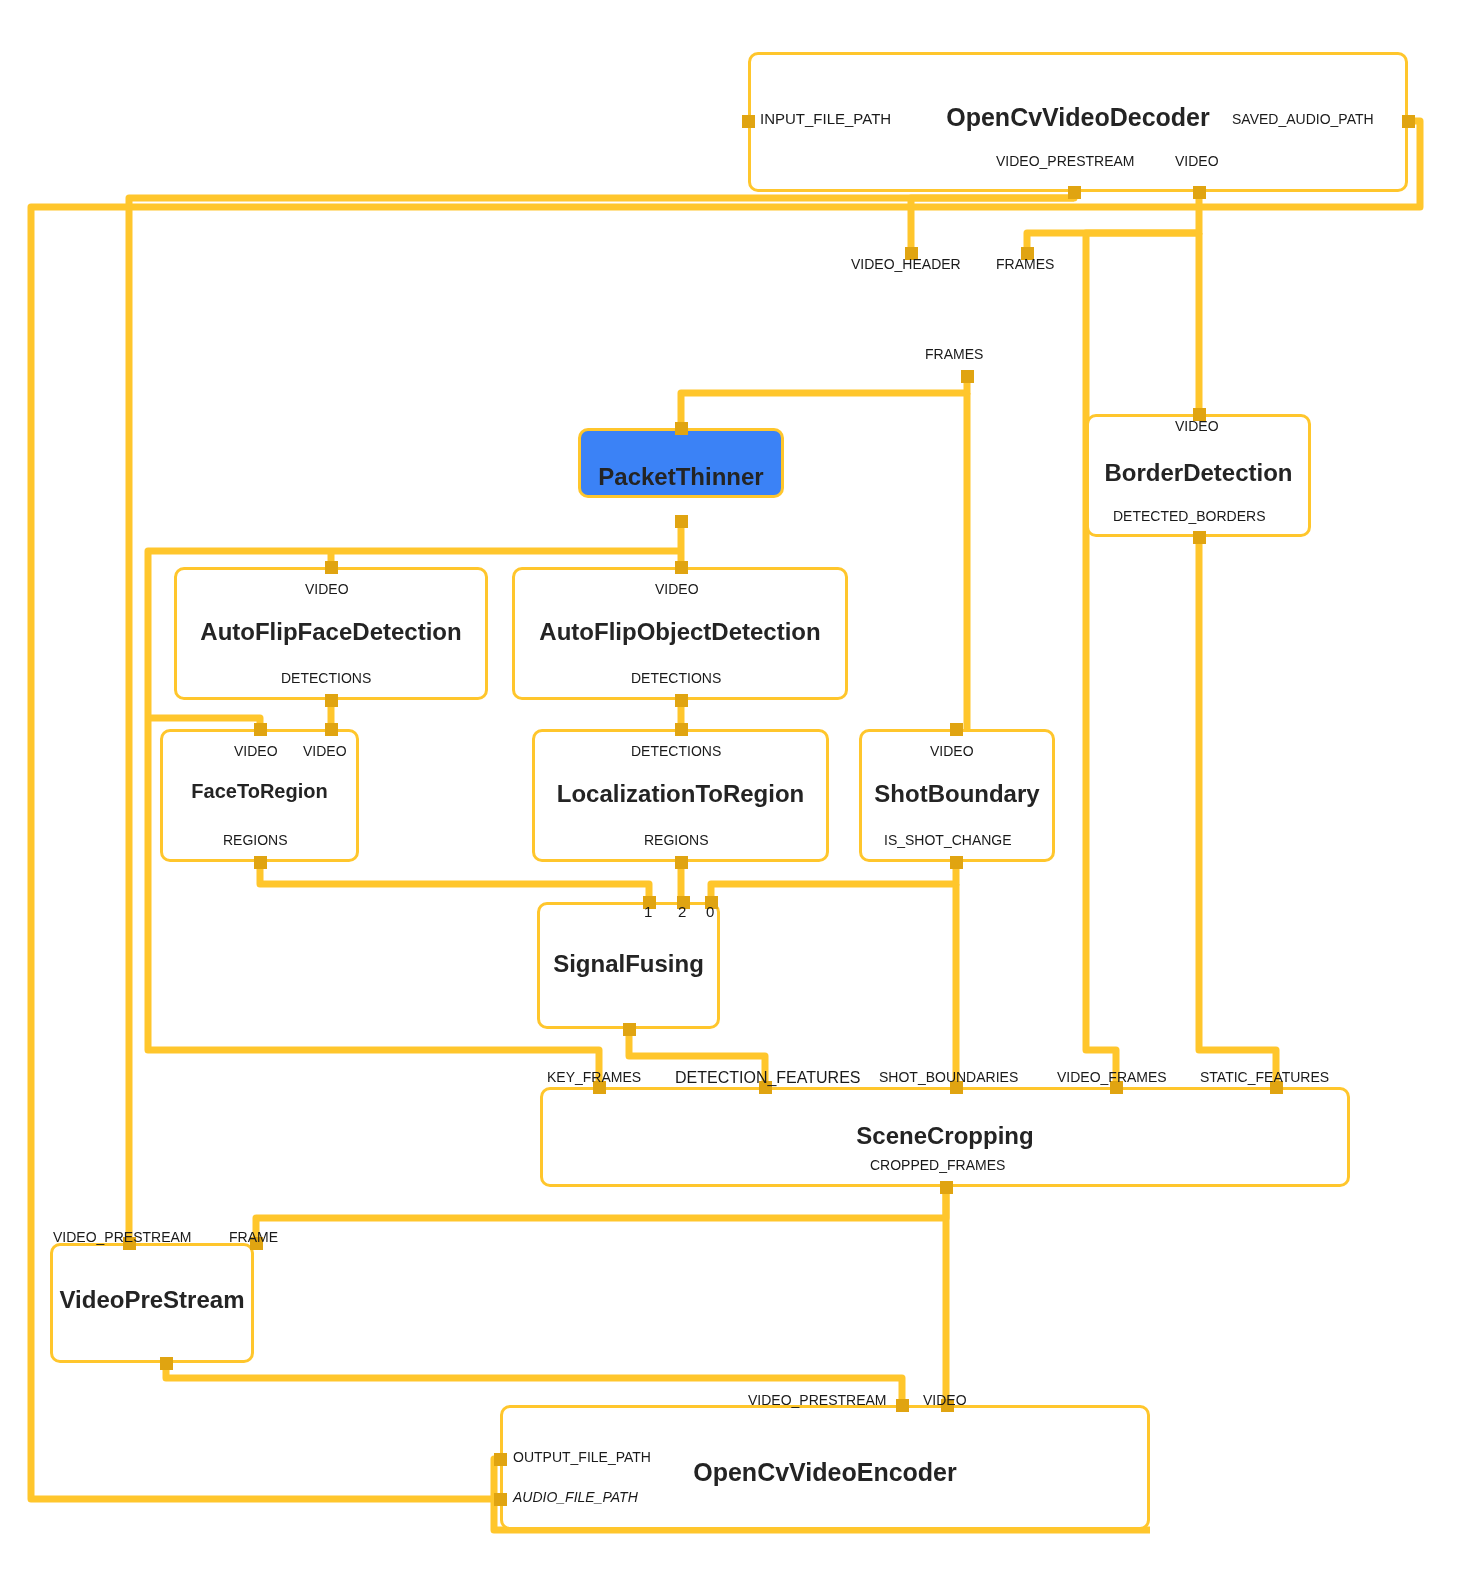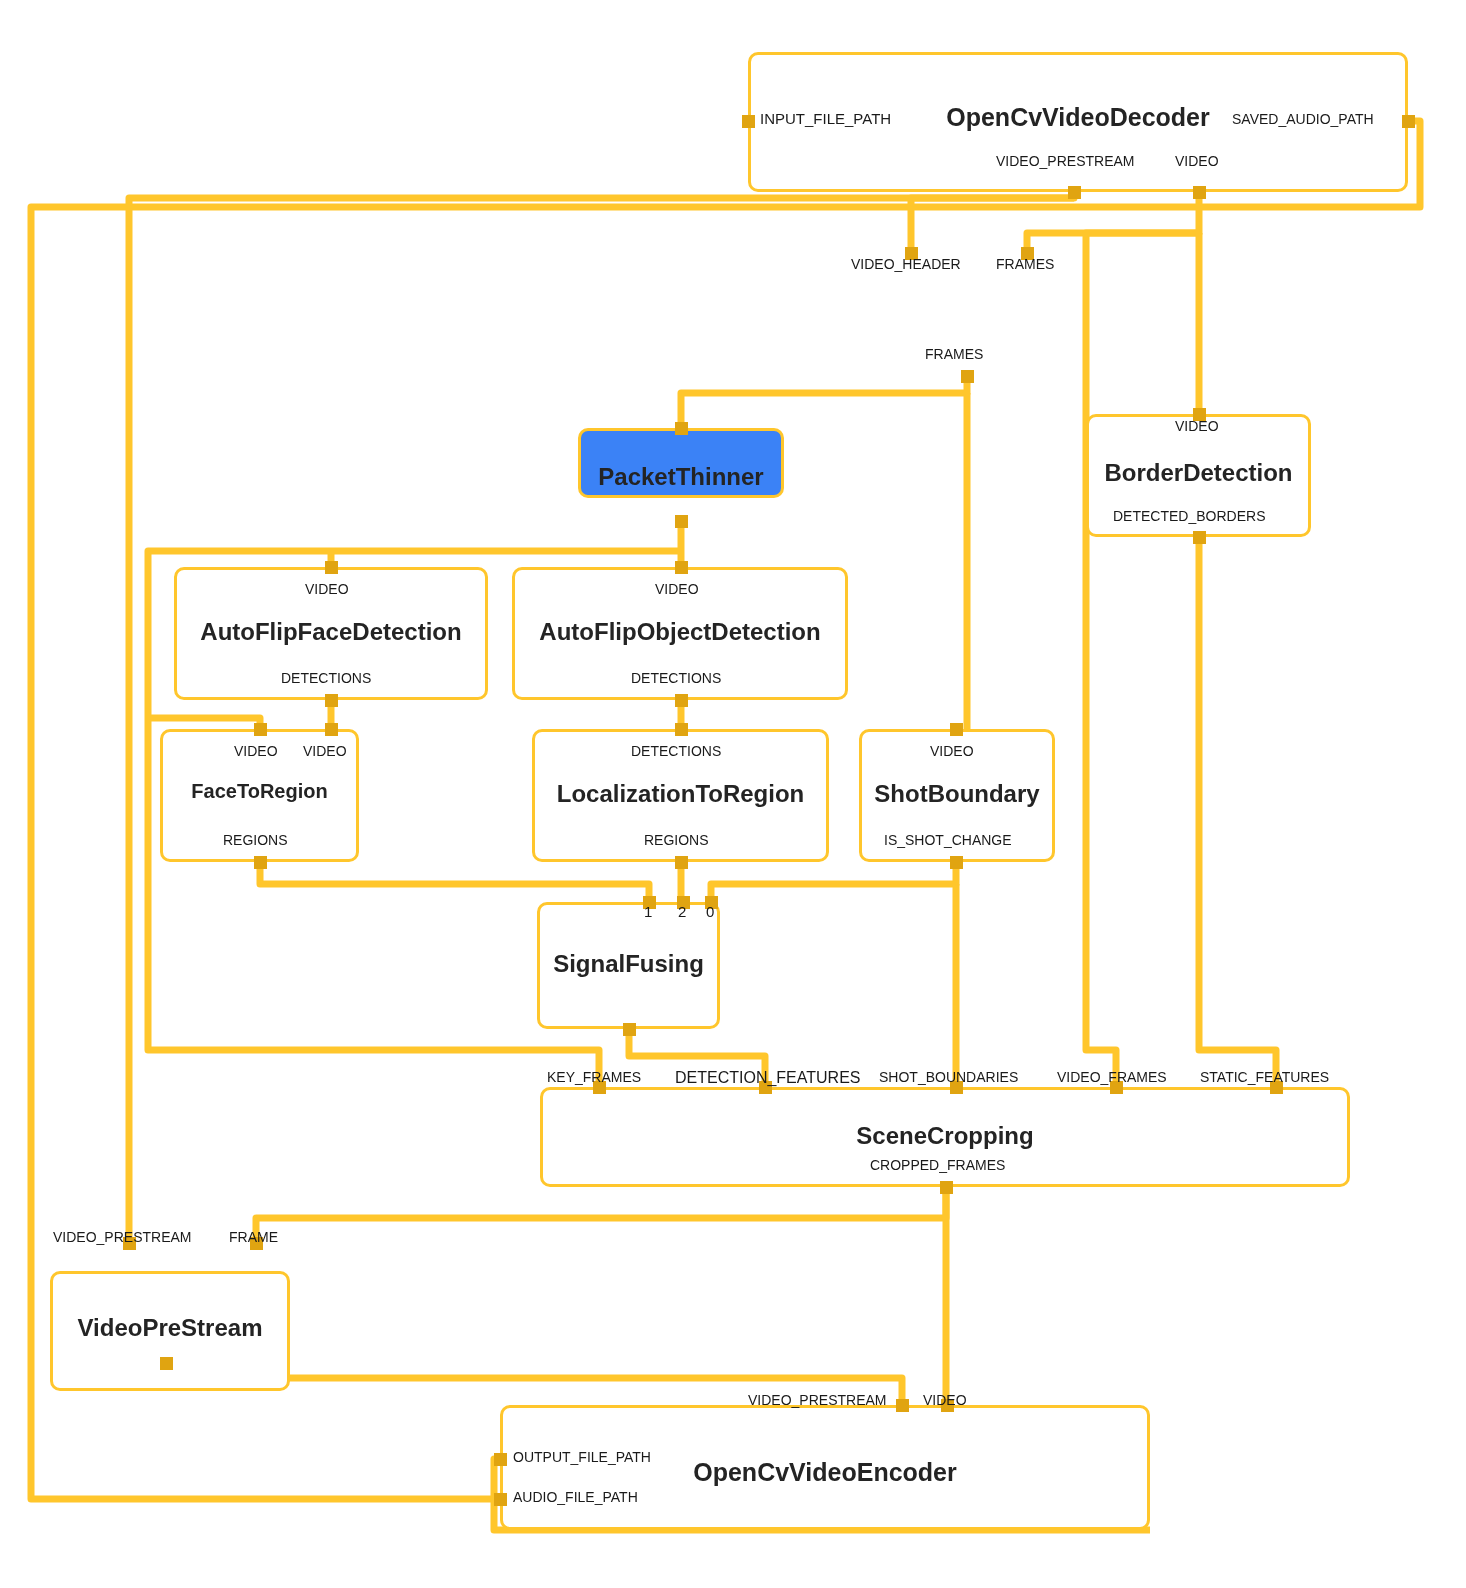--- a/index.html
+++ b/index.html
@@ -125,32 +125,32 @@
     <div class="port-sq" style="left: 759px; top: 1081px; background: rgb(224, 164, 17);"></div>
     <div class="port-label" style="left: 675px; top: 1069px; font-size: 16px;">DETECTION_FEATURES</div>
     <div class="port-sq" style="left: 950px; top: 1081px; background: rgb(224, 164, 17);"></div>
     <div class="port-label" style="left: 879px; top: 1069px; font-size: 14px;">SHOT_BOUNDARIES</div>
     <div class="port-sq" style="left: 1110px; top: 1081px; background: rgb(224, 164, 17);"></div>
     <div class="port-label" style="left: 1057px; top: 1069px; font-size: 14px;">VIDEO_FRAMES</div>
     <div class="port-sq" style="left: 1270px; top: 1081px; background: rgb(224, 164, 17);"></div>
     <div class="port-label" style="left: 1200px; top: 1069px; font-size: 14px;">STATIC_FEATURES</div>
     <div class="port-sq" style="left: 940px; top: 1181px; background: rgb(224, 164, 17);"></div>
     <div class="port-label" style="left: 870px; top: 1157px; font-size: 14px;">CROPPED_FRAMES</div>
-    <div class="node" style="left: 50px; top: 1243px; width: 240px; height: 120px; border-color: rgb(255, 198, 44); background: rgb(255, 255, 255); margin-top: 28px;">
+    <div class="node" style="left: 50px; top: 1243px; width: 204px; height: 120px; border-color: rgb(255, 198, 44); background: rgb(255, 255, 255);">
       <div class="node-title" style="top: 40px; font-size: 24px; color: rgb(36, 36, 36);">VideoPreStream</div>
     </div>
     <div class="port-sq" style="left: 123px; top: 1237px; background: rgb(224, 164, 17);"></div>
     <div class="port-label" style="left: 53px; top: 1229px; font-size: 14px;">VIDEO_PRESTREAM</div>
     <div class="port-sq" style="left: 250px; top: 1237px; background: rgb(224, 164, 17);"></div>
     <div class="port-label" style="left: 229px; top: 1229px; font-size: 14px;">FRAME</div>
     <div class="port-sq" style="left: 160px; top: 1357px; background: rgb(224, 164, 17);"></div>
     <div class="node" style="left: 500px; top: 1405px; width: 650px; height: 125px; border-color: rgb(255, 198, 44); background: rgb(255, 255, 255);">
       <div class="node-title" style="top: 50px; font-size: 25px; color: rgb(36, 36, 36); text-align: center;">OpenCvVideoEncoder</div>
     </div>
     <div class="port-sq" style="left: 896px; top: 1399px; background: rgb(224, 164, 17);"></div>
     <div class="port-label" style="left: 748px; top: 1392px; font-size: 14px;">VIDEO_PRESTREAM</div>
     <div class="port-sq" style="left: 941px; top: 1399px; background: rgb(224, 164, 17);"></div>
     <div class="port-label" style="left: 923px; top: 1392px; font-size: 14px;">VIDEO</div>
     <div class="port-sq" style="left: 494px; top: 1453px; background: rgb(224, 164, 17);"></div>
     <div class="port-label" style="left: 513px; top: 1449px; font-size: 14px;">OUTPUT_FILE_PATH</div>
     <div class="port-sq" style="left: 494px; top: 1493px; background: rgb(224, 164, 17);"></div>
-    <div class="port-label" style="left: 513px; top: 1489px; font-size: 14px;">AUDIO_FILE_PATH</div>
+    <div class="port-label" style="left: 513px; top: 1489px; font-size: 14px; font-style: italic;">AUDIO_FILE_PATH</div>
   </div>
 
 </body></html>

